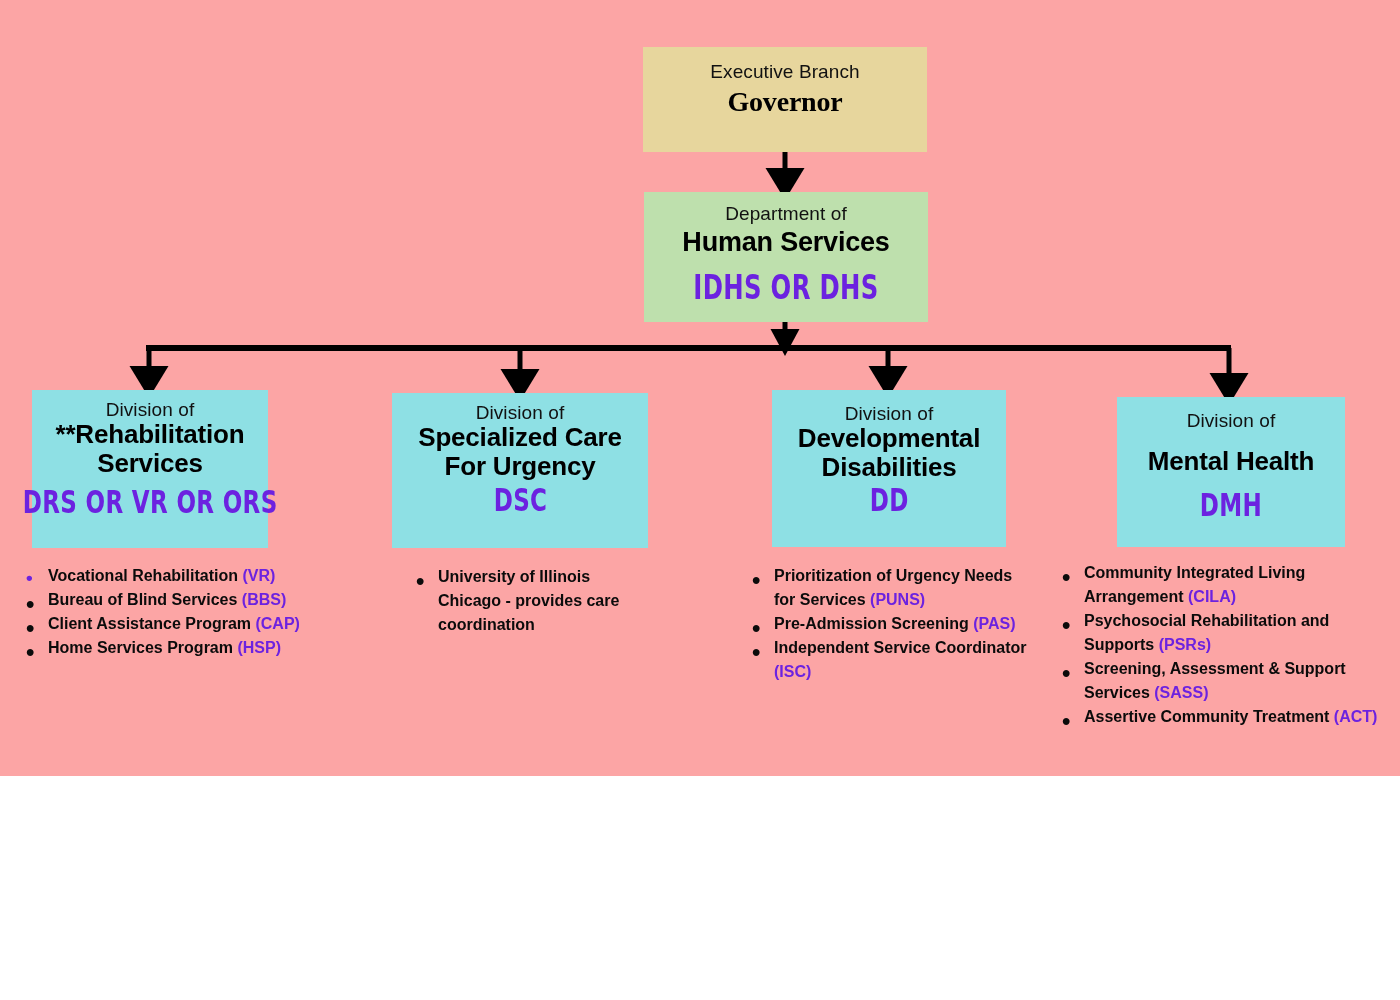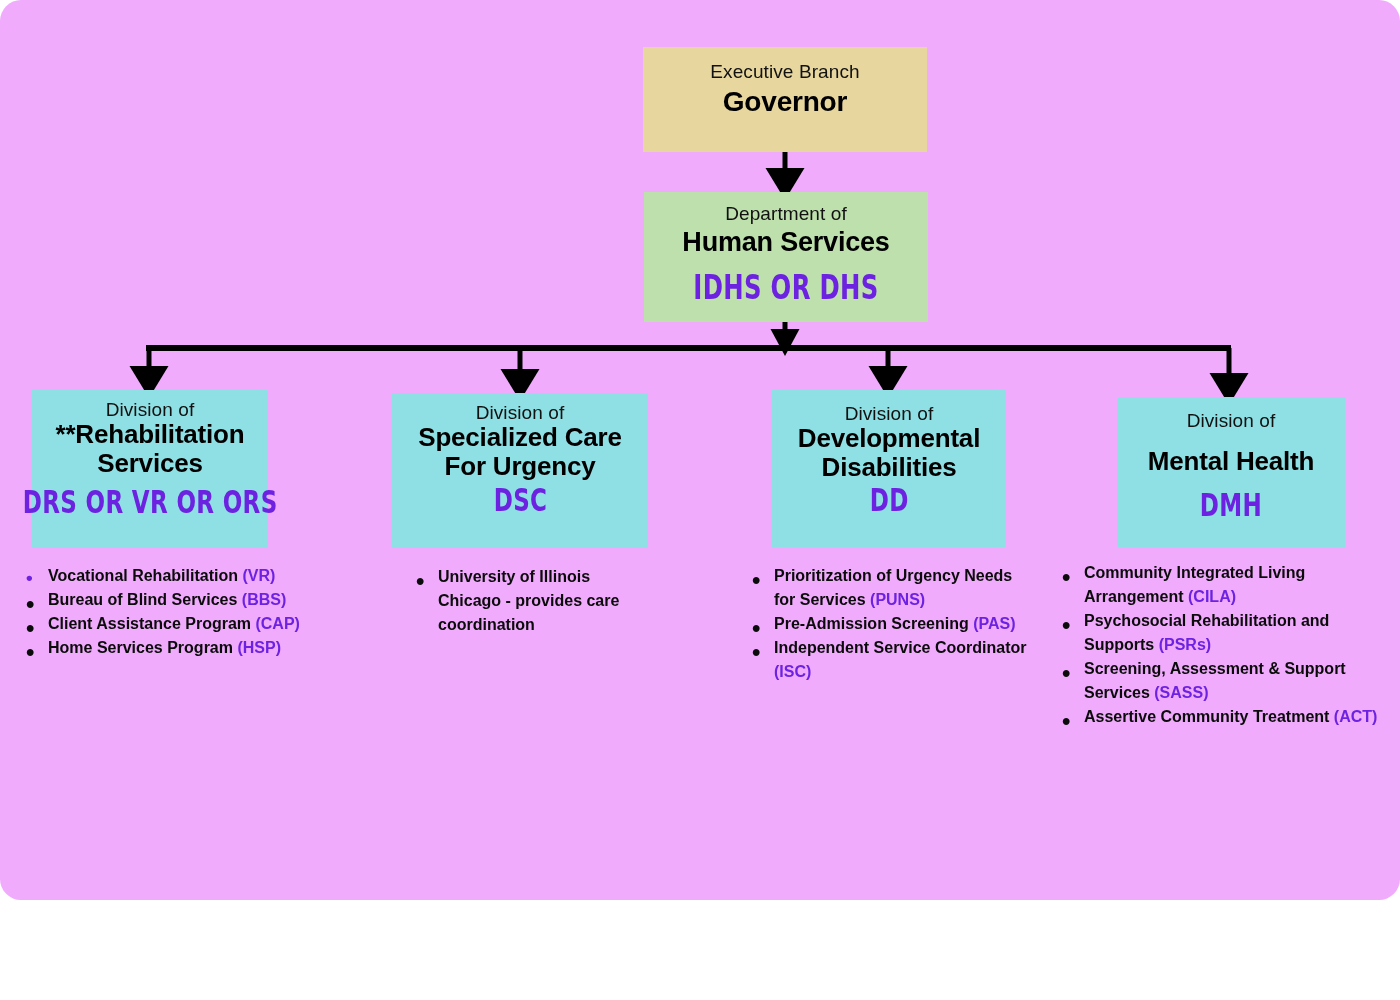--- a/index.html
+++ b/index.html
@@ -7,24 +7,23 @@
     padding: 0;
     background: #ffffff;
   }
   body {
     font-family: "Liberation Sans", sans-serif;
     color: #0a0a0a;
   }
   #canvas {
     position: relative;
     width: 1400px;
-    height: 900px;
+    height: 776px;
     overflow: hidden;
-    background: #f0abfc;
-    border-radius: 21px;
+    background: #fca5a5;
   }
 
   
   #wires {
     position: absolute;
     left: 0; top: 0;
     width: 1400px;
     height: 1000px;
     pointer-events: none;
   }
@@ -62,21 +61,21 @@
     white-space: nowrap;
   }
 
   
   #node-governor {
     left: 643px; top: 47px;
     width: 284px; height: 105px;
     background: #e7d69d;
     padding-top: 14px;
   }
-  #node-governor .title { font-size: 28px; margin-top: 4px; }
+  #node-governor .title { font-size: 28px; margin-top: 4px; font-family: Liberation Serif, serif; }
 
   
   #node-dept {
     left: 644px; top: 192px;
     width: 284px; height: 130px;
     background: #bee0ad;
     padding-top: 11px;
   }
   #node-dept .title { font-size: 27px; margin-top: 3px; }
   #node-dept .abbr { font-size: 33px; margin-top: 12px; }

